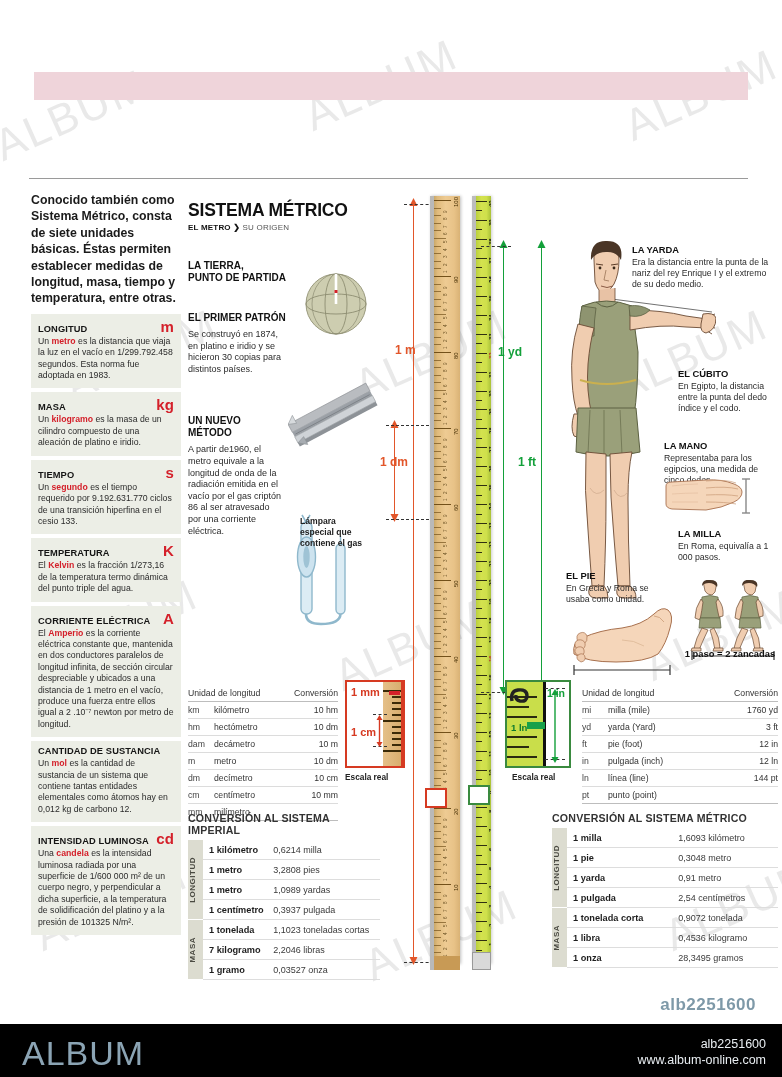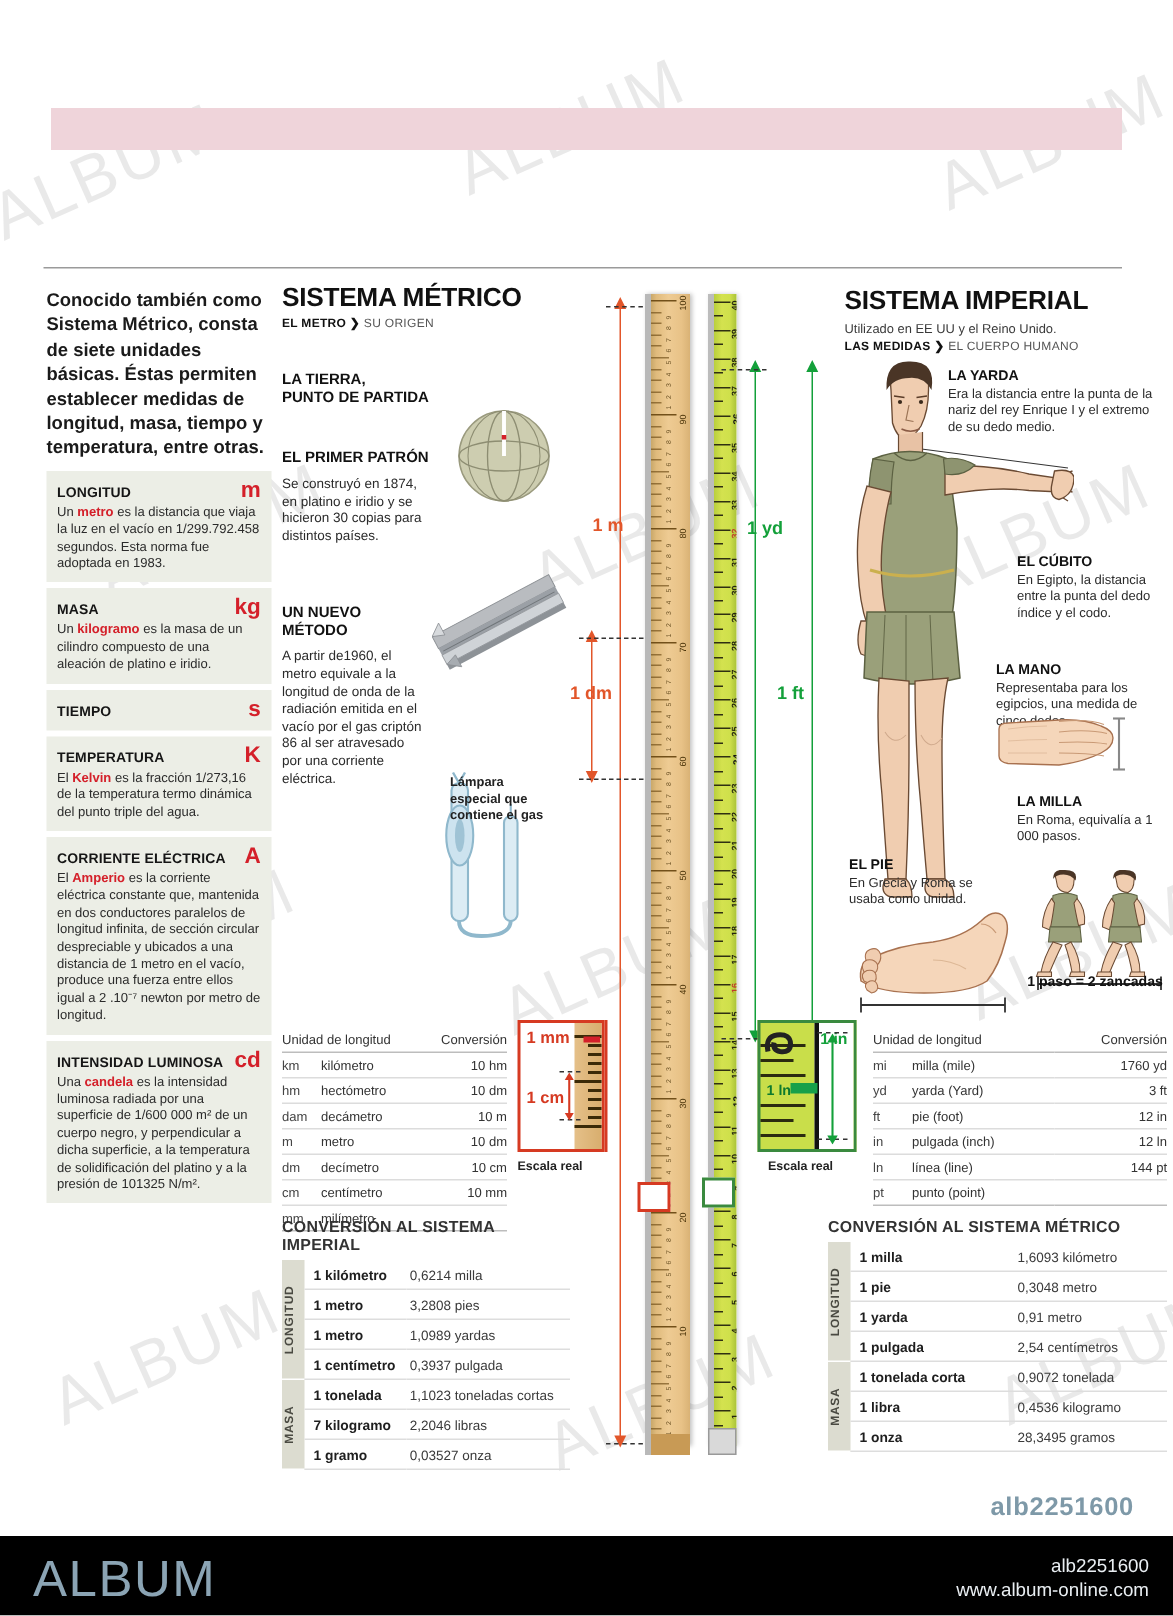--- a/index.html
+++ b/index.html
@@ -47,21 +47,21 @@
   .secttitle { font-weight:700; font-size:17.5px; color:#111; letter-spacing:-0.2px; }
   .sectsub { font-size:8.6px; color:#3a3a3a; margin-top:3px; }
   .kicker { font-size:8px; color:#555; letter-spacing:0.2px; margin-top:2px; }
   .kicker b { color:#111; }
   .kicker .arw { color:#111; font-weight:700; }
 
   .blockhead { font-weight:700; font-size:10px; color:#111; line-height:12px;margin-top:28px; }
   .blocktext { font-size:9px; line-height:11.6px; color:#2b2b2b; margin-top:5px; }
 
   
-  .midcol { position:absolute; left:188px; top:188px; width:185px; }
+  .midcol { position:absolute; left:188px; top:200px; width:185px; }
 
   .earth { position:absolute; left:300px; top:268px; width:72px; height:72px; }
 
   .patronwrap { position:absolute; left:288px; top:378px; width:92px; height:78px; }
 
   .lamp { position:absolute; left:288px; top:512px; width:92px; height:118px; }
   .lamplabel { position:absolute; left:300px; top:516px; width:72px; font-weight:700; font-size:8.6px; line-height:11px; color:#222; }
 
   
   .unittable { width:100%; border-collapse:collapse; margin-top:6px; }
@@ -185,34 +185,42 @@
             <span>MASA</span>
             <span class="usym">kg</span>
           </div>
           <div class="ubody">Un <b>kilogramo</b> es la masa de un cilindro compuesto de una aleación de platino e iridio.</div>
         </div>
         <div class="unitbox">
           <div class="uhead">
             <span>TIEMPO</span>
             <span class="usym">s</span>
           </div>
+          <div class="ubody">Un <b>segundo</b> es el tiempo requerido por 9.192.631.770 ciclos de una transición hiperfina en el cesio 133.</div>
         </div>
         <div class="unitbox">
           <div class="uhead">
             <span>TEMPERATURA</span>
             <span class="usym">K</span>
           </div>
           <div class="ubody">El <b>Kelvin</b> es la fracción 1/273,16 de la temperatura termo dinámica del punto triple del agua.</div>
         </div>
         <div class="unitbox">
           <div class="uhead">
             <span>CORRIENTE ELÉCTRICA</span>
             <span class="usym">A</span>
           </div>
           <div class="ubody">El <b>Amperio</b> es la corriente eléctrica constante que, mantenida en dos conductores paralelos de longitud infinita, de sección circular despreciable y ubicados a una distancia de 1 metro en el vacío, produce una fuerza entre ellos igual a 2 .10⁻⁷ newton por metro de longitud.</div>
+        </div>
+        <div class="unitbox">
+          <div class="uhead">
+            <span>CANTIDAD DE SUSTANCIA</span>
+            <span class="usym"></span>
+          </div>
+          <div class="ubody">Un <b>mol</b> es la cantidad de sustancia de un sistema que contiene tantas entidades elementales como átomos hay en 0,012 kg de carbono 12.</div>
         </div>
         <div class="unitbox">
           <div class="uhead">
             <span>INTENSIDAD LUMINOSA</span>
             <span class="usym">cd</span>
           </div>
           <div class="ubody">Una <b>candela</b> es la intensidad luminosa radiada por una superficie de 1/600 000 m² de un cuerpo negro, y perpendicular a dicha superficie, a la temperatura de solidificación del platino y a la presión de 101325 N/m².</div>
         </div>
       </div>
   </div>
@@ -784,29 +792,20 @@
     <div style="position:absolute; right:4px; top:6px; width:20px; border-top:1px dashed #333;"></div>
     <div style="position:absolute; right:4px; bottom:6px; width:20px; border-top:1px dashed #333;"></div>
     <svg style="position:absolute; right:9px; top:7px; width:10px; height:74px;">
       <line x1="5" y1="3" x2="5" y2="71" stroke="#13a03a" stroke-width="1.4"></line>
       <path d="M5 0 L1.5 6 L8.5 6 Z" fill="#13a03a"></path>
       <path d="M5 74 L1.5 68 L8.5 68 Z" fill="#13a03a"></path>
     </svg>
   </div>
   <div class="escala" style="left:512px; top:772px;">Escala real</div>
 
-  <div class="rightcol">
-    <div class="secttitle">SISTEMA IMPERIAL</div>
-    <div class="sectsub">Utilizado en EE UU y el Reino Unido.</div>
-    <div class="kicker">
-      <b>LAS MEDIDAS</b>
-      <span class="arw">❯</span>
-      <span>EL CUERPO HUMANO</span>
-    </div>
-  </div>
 
   <div style="position:absolute; left:632px; top:244px; width:145px;">
     <div class="figurecap">LA YARDA</div>
     <div class="figuretext">Era la distancia entre la punta de la nariz del rey Enrique I y el extremo de su dedo medio.</div>
   </div>
 
   <svg class="manwrap" viewBox="0 0 150 400">
 
     <line x1="38" y1="58" x2="146" y2="72" stroke="#333" stroke-width="0.7"></line>
     <line x1="38" y1="62" x2="146" y2="86" stroke="#333" stroke-width="0.7"></line>

